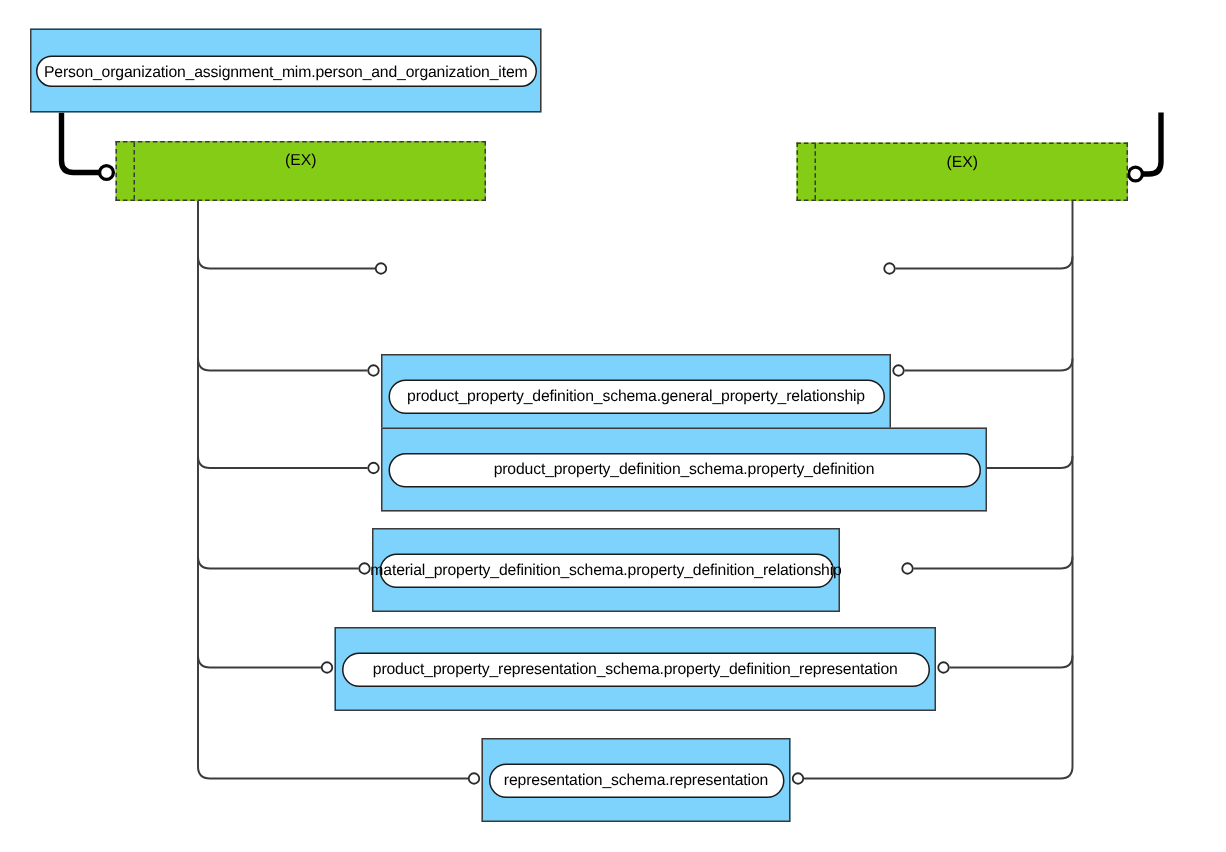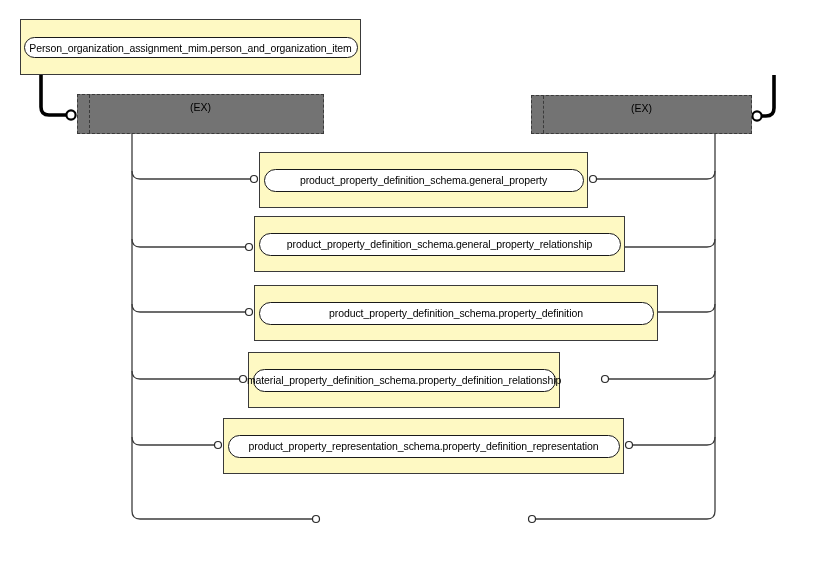--- a/index.html
+++ b/index.html
@@ -7,40 +7,40 @@
     position:relative;
     width:817px;height:568px;
     background:#ffffff;
     font-family:"Liberation Sans", sans-serif;
     color:#000;
     overflow:hidden;
   }
   svg.wires{position:absolute;left:0;top:0;}
   .ebox{
     position:absolute;
-    background:#fef9c3;
+    background:#7dd3fc;
     border:1.4px solid #3a3a3a;
     box-sizing:border-box;
   }
   .stadium{
     position:absolute;
     border:1.1px solid #1a1a1a;
     border-radius:12px;
     background:#fff;
     display:flex;align-items:center;justify-content:center;
     font-size:10.5px;
     letter-spacing:-0.1px;
     white-space:nowrap;
     box-sizing:border-box;
   }
   .stadium-top{left:2.5px;right:2.5px;top:17px;height:21px;}
   .stadium-mid{left:3.5px;right:3.5px;top:15.5px;height:23px;}
   .dbox{
     position:absolute;
-    background:#737373;
+    background:#84cc16;
     border:1.2px dashed #3a3a3a;
     box-sizing:border-box;
     text-align:center;
     font-size:10.5px;
     line-height:14px;
     padding-top:5px;
   }
   .dbox .innerline{
     position:absolute;left:11px;top:0;bottom:0;width:0;
     border-left:1.2px dashed #3a3a3a;
@@ -100,27 +100,22 @@
   <div class="dbox" style="left:77px;top:94px;width:247px;height:40px">
     <span class="innerline"></span>
     <span class="dline">(EX)</span>
   </div>
 
   <div class="dbox" style="left:531px;top:95px;width:221px;height:39px">
     <span class="innerline"></span>
     <span class="dline">(EX)</span>
   </div>
 
-  <div class="ebox" style="left:259px;top:152px;width:329px;height:56px">
-    <div class="stadium stadium-mid">
-      <span>product_property_definition_schema.general_property</span>
-    </div>
-  </div>
 
-  <div class="ebox" style="left:254px;top:216px;width:371px;height:56px">
+  <div class="ebox" style="left:254px;top:236px;width:340px;height:56px">
     <div class="stadium stadium-mid">
       <span>product_property_definition_schema.general_property_relationship</span>
     </div>
   </div>
 
   <div class="ebox" style="left:254px;top:285px;width:404px;height:56px">
     <div class="stadium stadium-mid">
       <span>product_property_definition_schema.property_definition</span>
     </div>
   </div>
@@ -130,14 +125,19 @@
       <span>material_property_definition_schema.property_definition_relationship</span>
     </div>
   </div>
 
   <div class="ebox" style="left:223px;top:418px;width:401px;height:56px">
     <div class="stadium stadium-mid">
       <span>product_property_representation_schema.property_definition_representation</span>
     </div>
   </div>
 
+  <div class="ebox" style="left:321px;top:492px;width:206px;height:56px">
+    <div class="stadium stadium-mid">
+      <span>representation_schema.representation</span>
+    </div>
+  </div>
 
 </div>
 
 </body></html>

